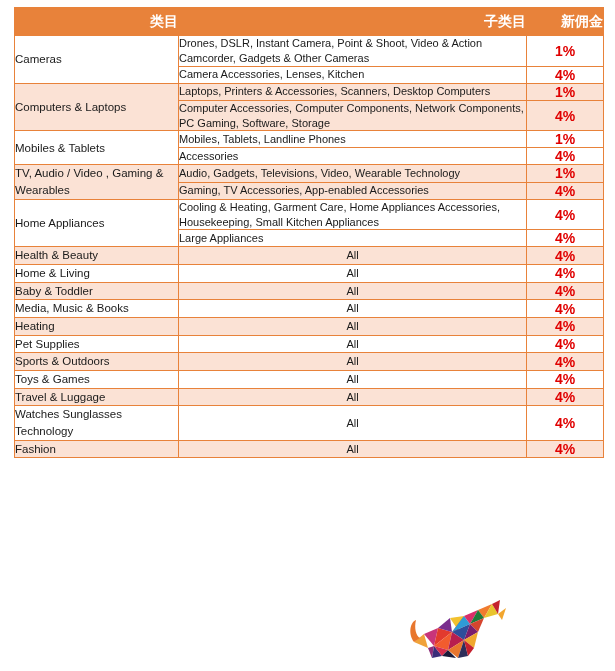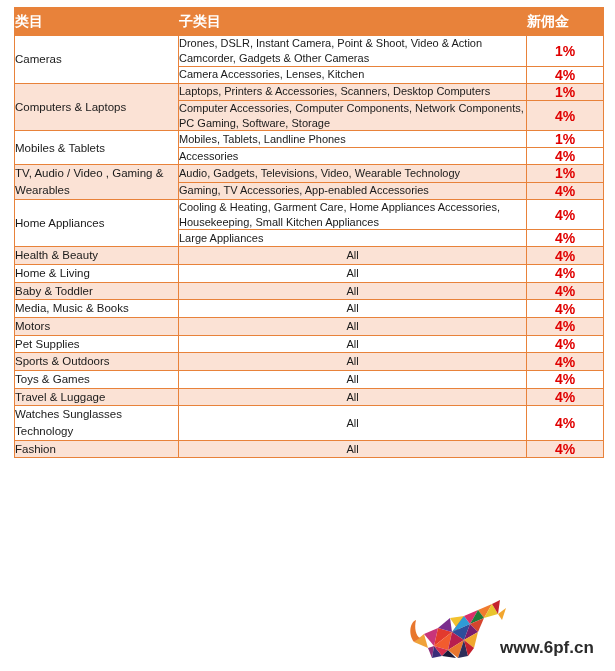--- a/index.html
+++ b/index.html
@@ -30,21 +30,21 @@
     padding: 0;
     vertical-align: middle;
   }
 
   
   thead th {
     background: #E8823A;
     color: #ffffff;
     font-size: 14px;
     font-weight: bold;
-    text-align: left;
+    text-align: right;
     height: 27px;
     line-height: 27px;
     border-color: #E8823A;
     border-bottom: 1px solid #E8823A;
   }
   thead th.hdr-cat  { width: 163px; }
   thead th.hdr-sub  { width: 347px; }
   thead th.hdr-comm { width: 76px; }
   thead th + th { border-left: 1px solid #ffffff; }
 
@@ -186,21 +186,21 @@
         <td class="cat shade" rowspan="1">Baby &amp; Toddler</td>
         <td class="sub shade center">All</td>
         <td class="comm shade">4%</td>
       </tr>
       <tr class="plain">
         <td class="cat plain" rowspan="1">Media, Music &amp; Books</td>
         <td class="sub plain center">All</td>
         <td class="comm plain">4%</td>
       </tr>
       <tr class="shade">
-        <td class="cat shade" rowspan="1">Motors</td>
+        <td class="cat shade" rowspan="1">Heating</td>
         <td class="sub shade center">All</td>
         <td class="comm shade">4%</td>
       </tr>
       <tr class="plain">
         <td class="cat plain" rowspan="1">Pet Supplies</td>
         <td class="sub plain center">All</td>
         <td class="comm plain">4%</td>
       </tr>
       <tr class="shade">
         <td class="cat shade" rowspan="1">Sports &amp; Outdoors</td>
@@ -253,14 +253,13 @@
     <polygon points="24,60 26,48 34,58" fill="#3A2E7A"></polygon>
     <polygon points="34,58 26,48 40,52" fill="#D62E4E"></polygon>
     <polygon points="40,52 48,60 34,58" fill="#1A1A3A"></polygon>
     <polygon points="40,52 56,42 50,60" fill="#E8762E"></polygon>
     <polygon points="50,60 56,42 60,58" fill="#2E2E5A"></polygon>
     <polygon points="56,42 70,34 66,50" fill="#F0A82E"></polygon>
     <polygon points="60,58 56,42 66,50" fill="#C4202E"></polygon>
     <path d="M6,44 C0,36 2,24 8,22 C6,30 8,38 12,40 Z" fill="#E8762E"></path>
     <polygon points="90,16 98,10 94,22" fill="#F2A62E"></polygon>
   </svg>
-  <div class="wm-url">www.6pf.cn</div>
 </div>
 
 </body></html>

